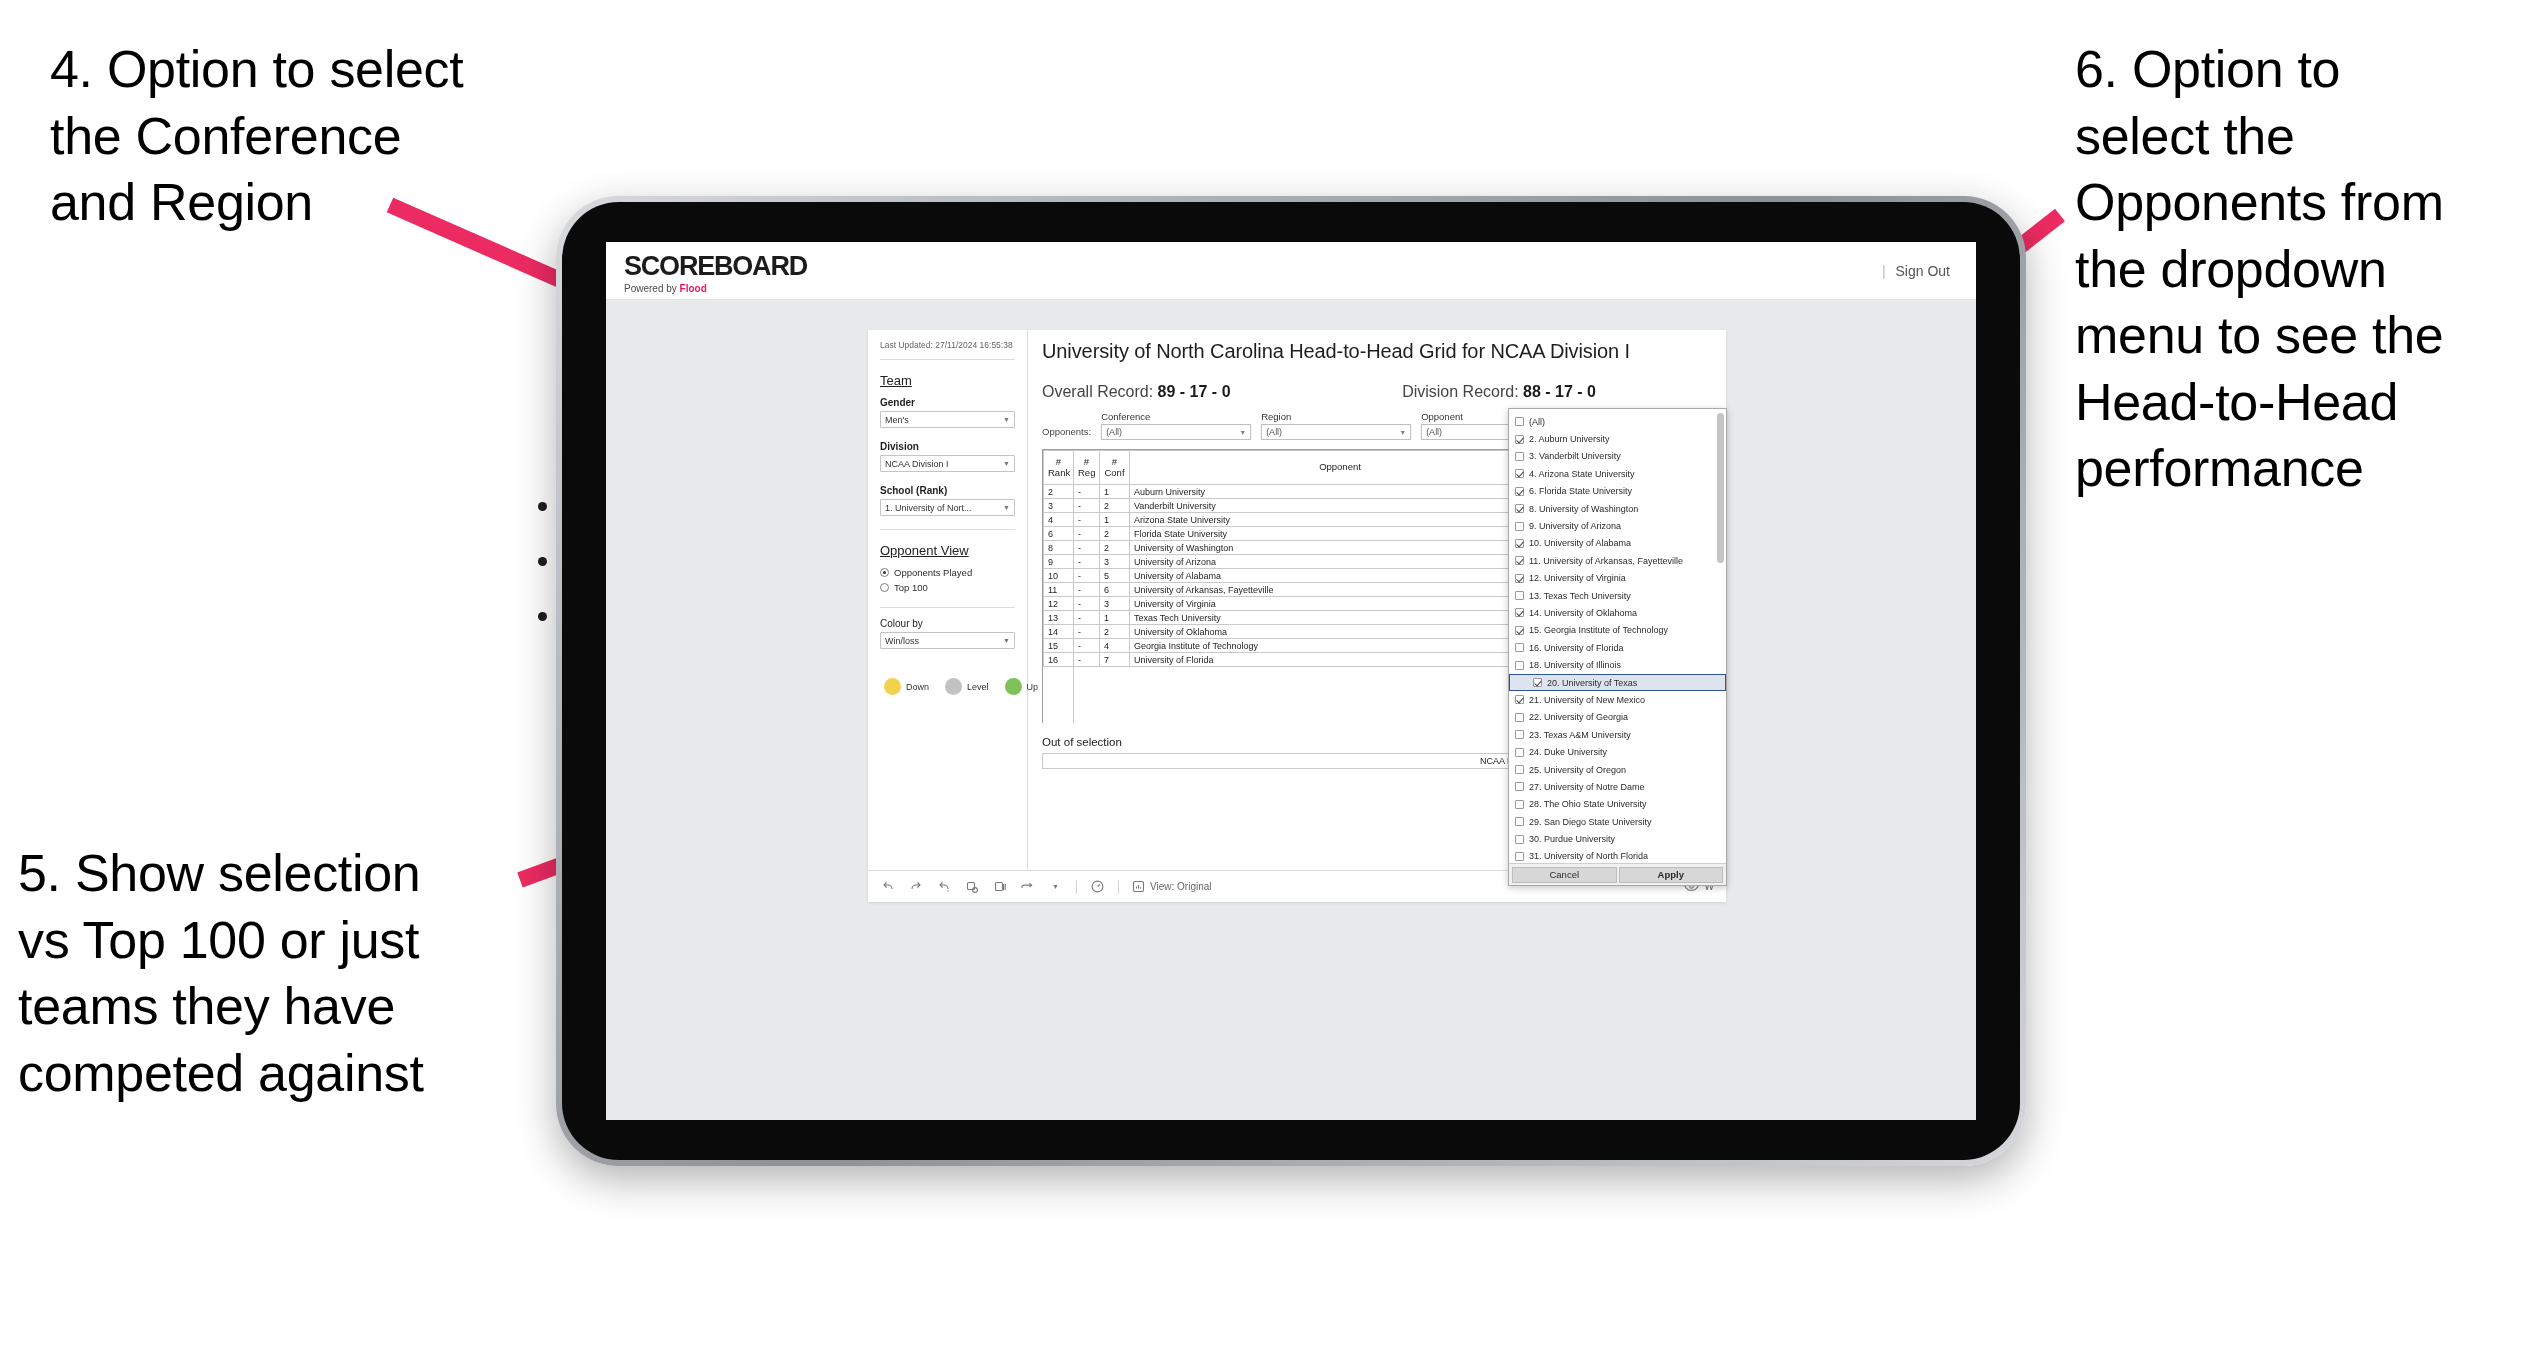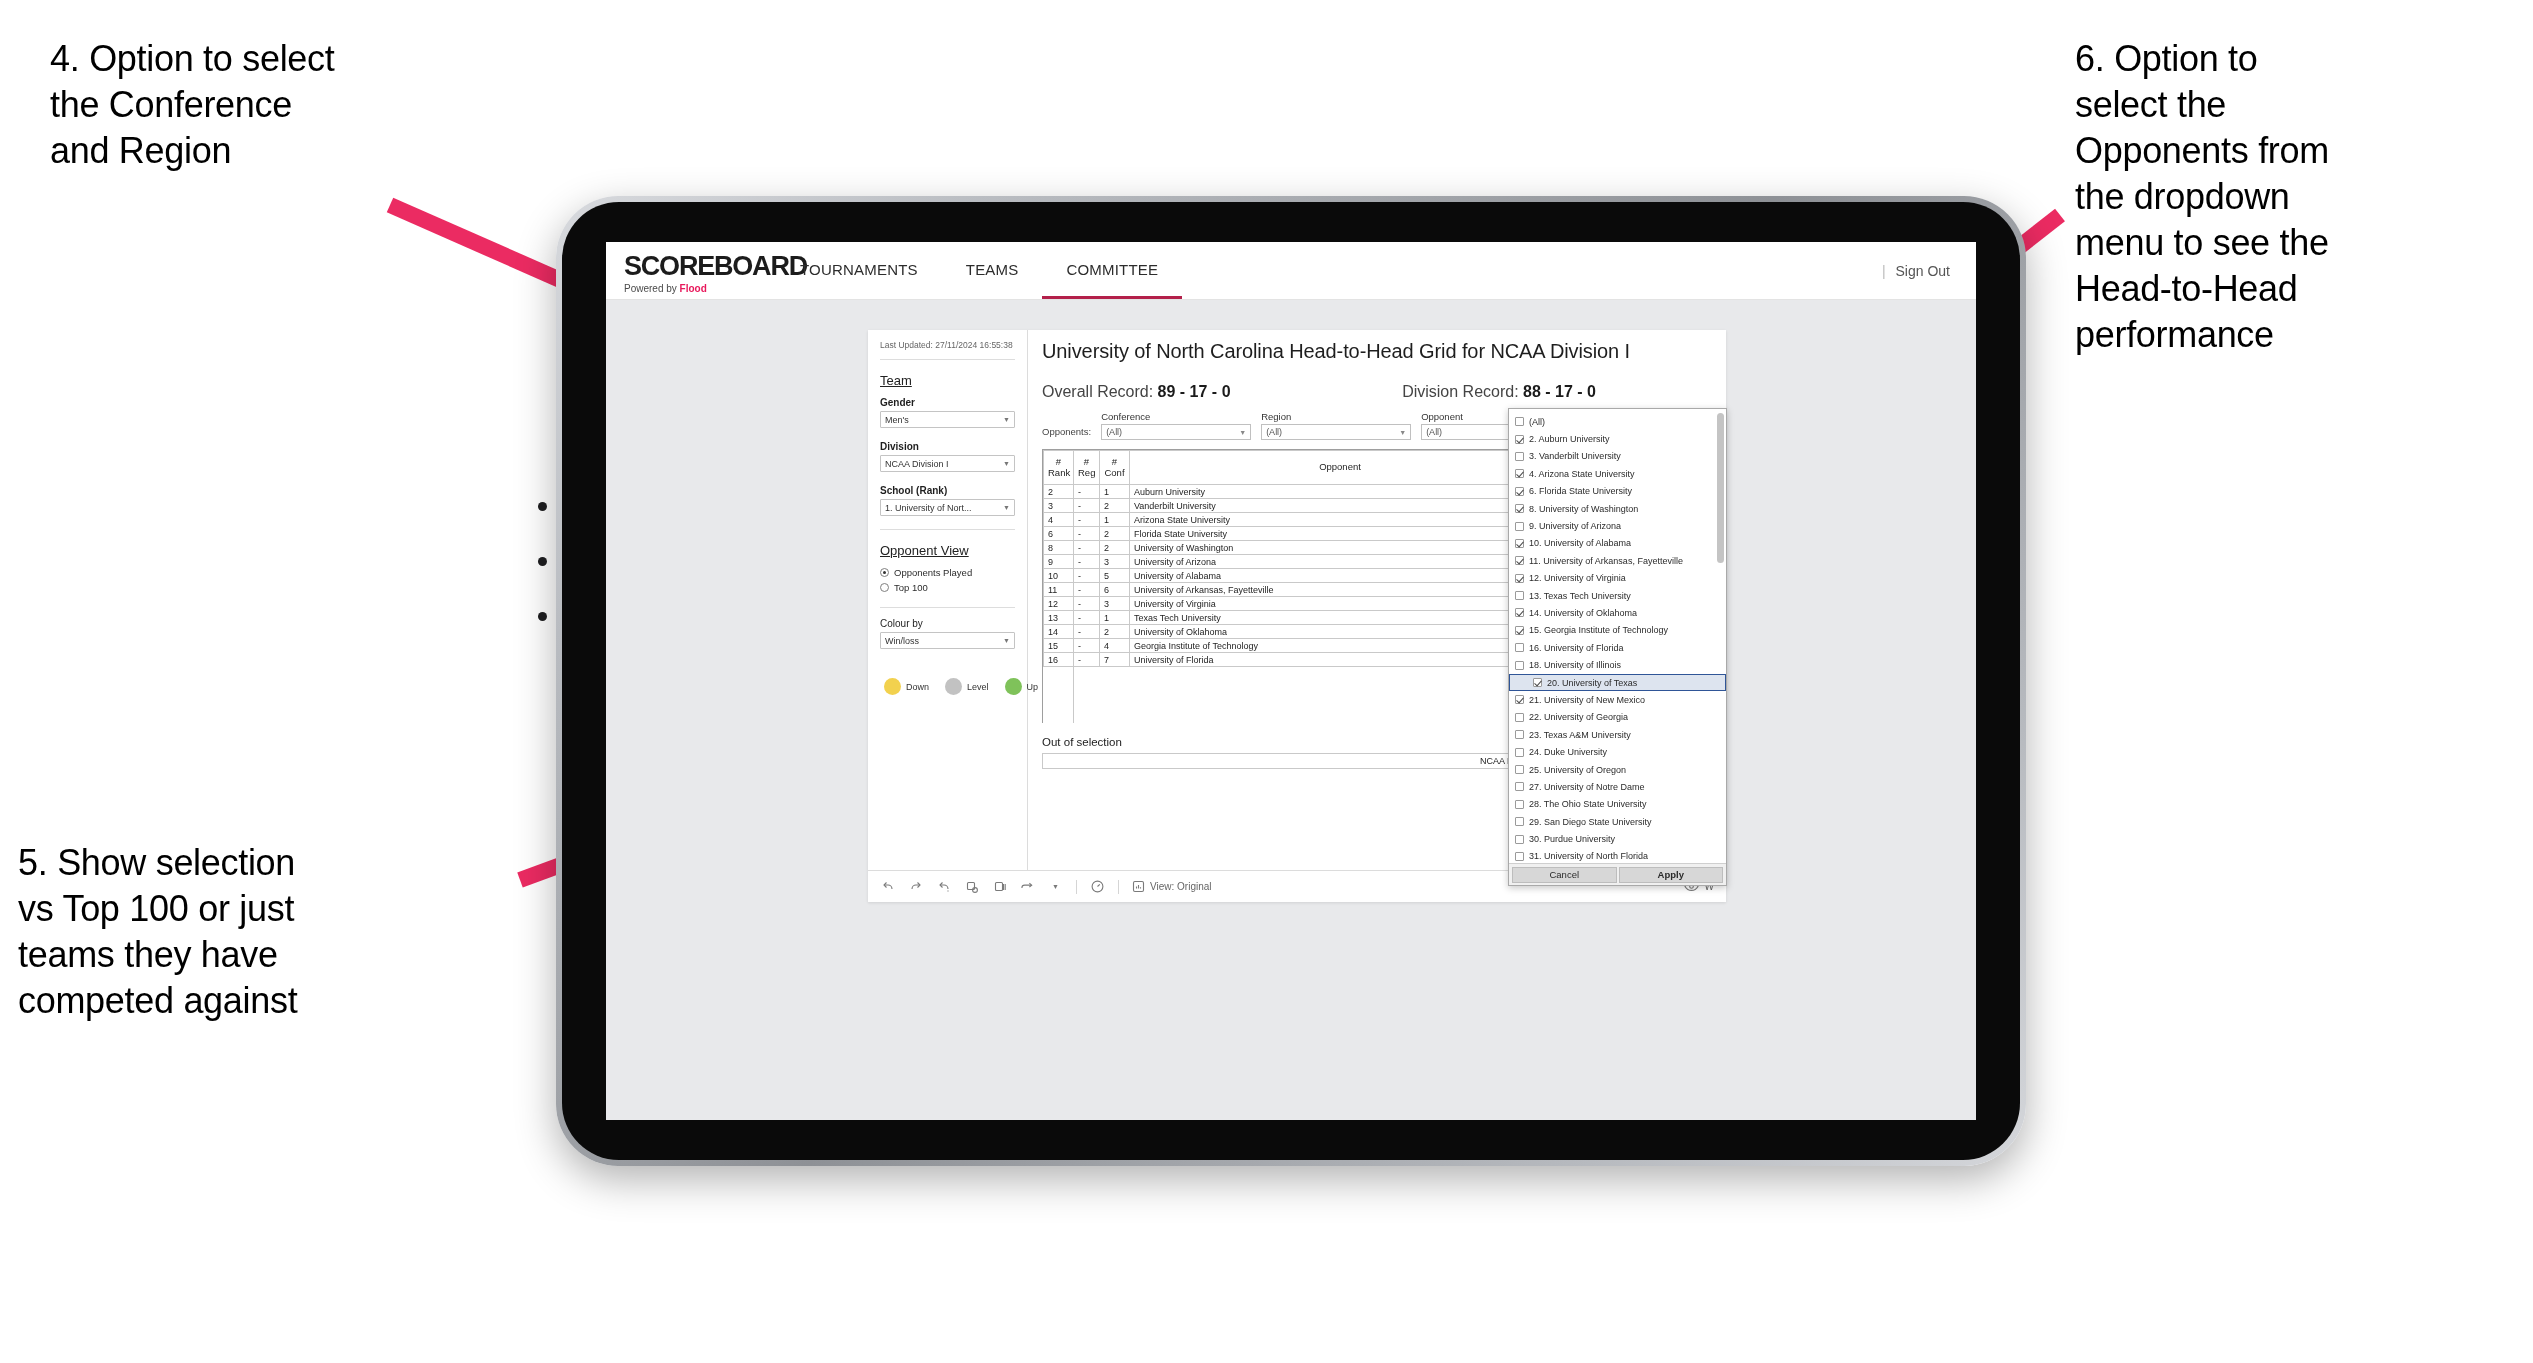--- a/index.html
+++ b/index.html
@@ -7,21 +7,21 @@
   body {
     background: #ffffff;
     font-family: "Liberation Sans", sans-serif;
     position: relative;
   }
 
   
   .annot {
     position: absolute;
     color: #000000;
-    font-size: 36px;
+    font-size: 52px;
     line-height: 1.28;
     font-family: "Liberation Sans", sans-serif;
     letter-spacing: -0.3px;
     white-space: pre-line;
   }
   #annot-4 { left: 50px; top: 36px; width: 530px; }
   #annot-5 { left: 18px; top: 840px; width: 520px; }
   #annot-6 { left: 2075px; top: 36px; width: 470px; }
 
   .arrow-svg { position: absolute; left: 0; top: 0; width: 2533px; height: 1363px; pointer-events: none; }
@@ -211,25 +211,20 @@
     <div class="cam" style="left:-24px;top:300px;"></div>
     <div class="cam" style="left:-24px;top:355px;"></div>
     <div class="cam" style="left:-24px;top:410px;"></div>
 
     <div id="screen">
 
       <div id="app-header">
         <div id="logo-block">
           <div id="logo-word">SCOREBOARD</div>
           <div id="logo-sub"><span>Powered by </span><span class="brand">Flood</span></div>
-        </div>
-        <div class="topnav">
-          <div class="topnav-item">TOURNAMENTS</div>
-          <div class="topnav-item">TEAMS</div>
-          <div class="topnav-item active">COMMITTEE</div>
         </div>
         <div id="header-right">
           <span class="sep">|</span>
           <span id="signout">Sign Out</span>
         </div>
       </div>
 
 
       <div id="canvas">
         <div id="viz">

